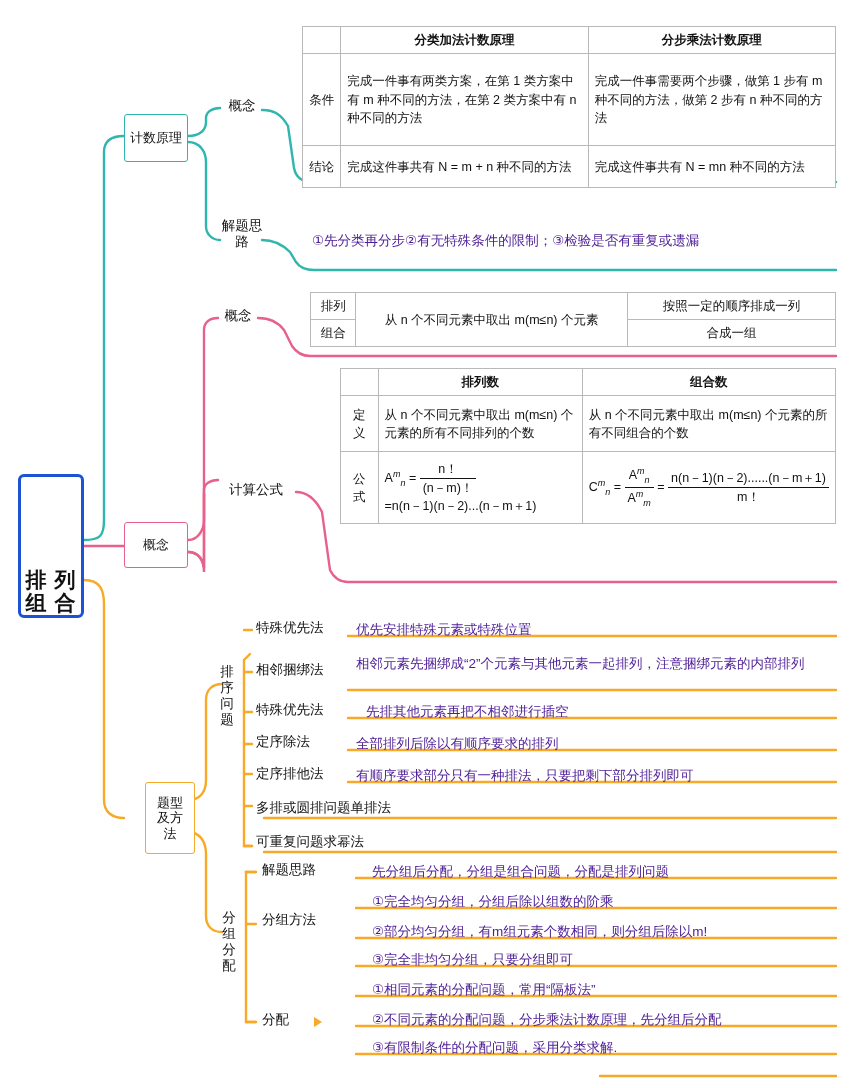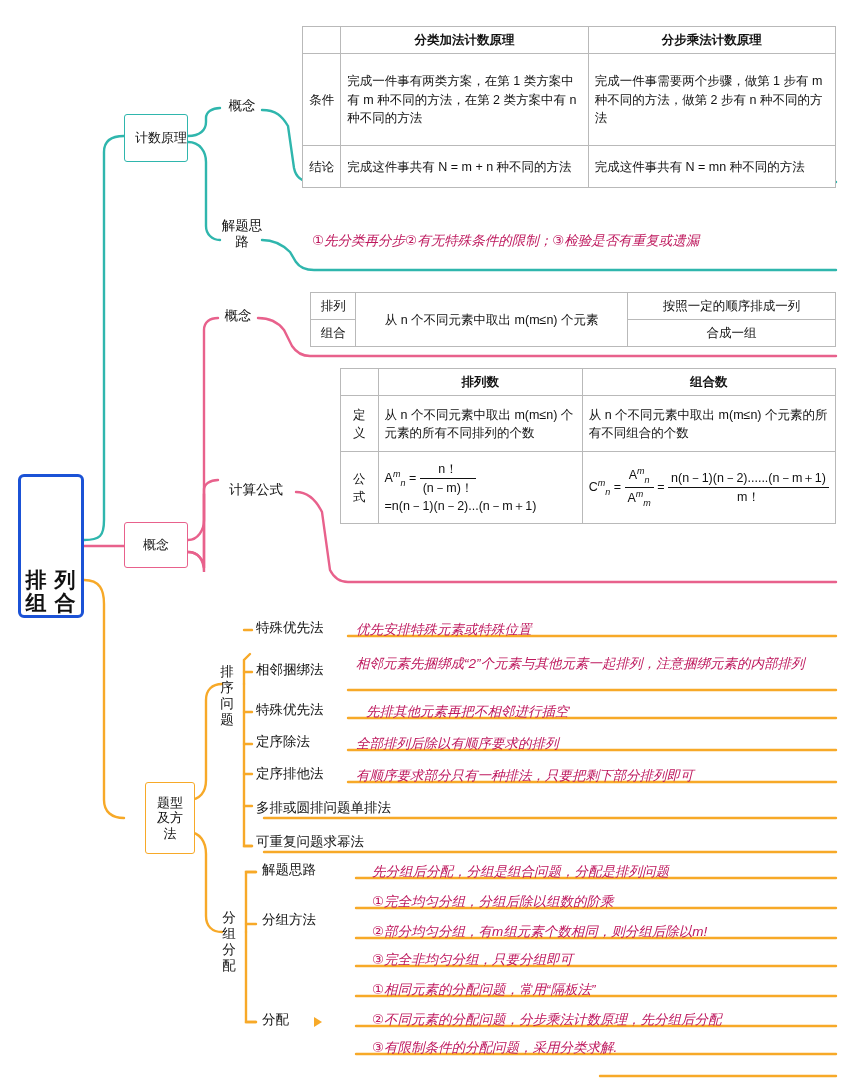--- a/index.html
+++ b/index.html
@@ -50,23 +50,22 @@
     line-height:1.22;
     color:#111;
     text-align:center;
     white-space:pre-line;
   }
   .lbl-left{text-align:left;}
   .txt{
     position:absolute;
     font-size:13.5px;
     line-height:1.45;
-    color:#be185d;
+    color:#4c1d95;
     text-align:left;
-    font-style:italic;
   }
   
   table.t{
     position:absolute;
     border-collapse:collapse;
     background:#fff;
     font-size:12.5px;
   }
   table.t td,table.t th{
     border:1px solid #b9b9b9;
@@ -157,21 +156,21 @@
       <path d="M600 1076 L836 1076" stroke="#f7a928"></path>
 
       <path d="M322 1022 L314 1017 L314 1027 Z" fill="#f7a928" stroke="none"></path>
     </g>
   </svg>
 
   <div class="node root-node">
     <span>排 列 组 合</span>
   </div>
 
-  <div class="node branch-box branch-teal" style="left:124px;top:114px;width:64px;height:48px;justify-content:flex-end;">
+  <div class="node branch-box branch-teal" style="left:124px;top:114px;width:64px;height:48px;">
     <span>计数原理</span>
   </div>
 
   <div class="node branch-box branch-pink" style="left:124px;top:522px;width:64px;height:46px;">
     <span>概念</span>
   </div>
 
   <div class="node branch-box branch-orange" style="left:124px;top:782px;width:50px;height:72px;margin-left:21px;">
     <span style="white-space:normal;width:26px;">题型及方法</span>
   </div>

